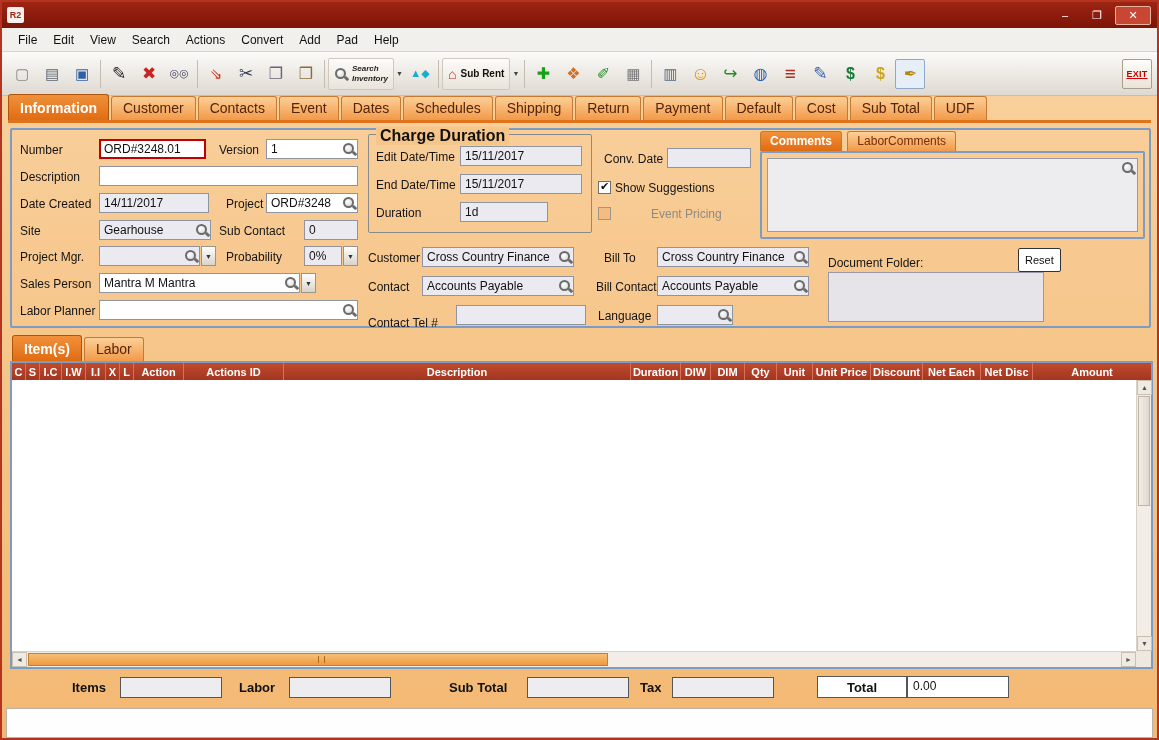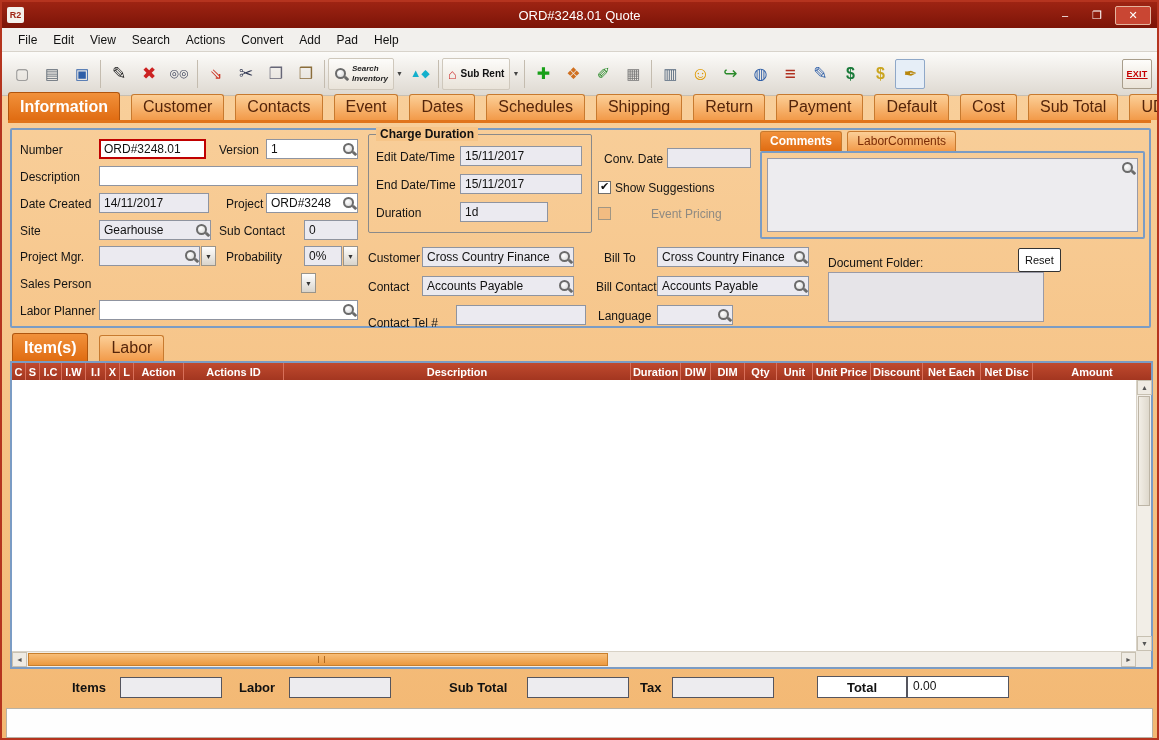--- a/index.html
+++ b/index.html
@@ -38,23 +38,23 @@
   .tb-text2 { font-size:8px; font-weight:bold; font-style:italic; line-height:1.15; color:#222; }
   .tb-text1 { font-size:10px; font-weight:bold; color:#111; }
   .tb-arrow { width:11px; height:30px; display:flex; align-items:center; justify-content:center;
     font-size:7px; color:#444; }
   .exit-btn { margin-left:auto; width:30px; height:30px; border:1px solid #A89D8B; border-radius:2px;
     background:linear-gradient(#FEFDFB,#EAE3D7); color:#C40000; font-weight:bold; font-size:9px;
     display:flex; align-items:center; justify-content:center; letter-spacing:0.3px;text-decoration:underline; }
   
   .tabstrip { position:absolute; top:95px; left:6px; right:6px; height:26px;
     display:flex; align-items:flex-end; border-bottom:3px solid #E0741C; }
-  .tab { display:inline-flex; align-items:center; padding:3px 11px 4px; font-size:16px; color:#55250a;
+  .tab { display:inline-flex; align-items:center; padding:3px 11px 4px; font-size:14px; color:#55250a;
     background:linear-gradient(#FCCF97,#F29A49); border:1px solid #C77A2F; border-bottom:none;
-    border-radius:3px 3px 0 0; margin-right:11px; white-space:nowrap; }
+    border-radius:3px 3px 0 0; margin-right:2px; white-space:nowrap; }
   .tab.active { background:linear-gradient(#F1913B,#E06C12); color:#fff; font-weight:bold;
     border-color:#B0550E; padding-top:5px; }
   
   .panel { position:absolute; left:8px; top:126px; width:1141px; height:200px;
     border:2px solid #7B9CC4; border-radius:2px; font-size:12px; }
   .lbl { position:absolute; font-size:12px; color:#141414; white-space:nowrap; }
   .lbl.dis { color:#8f8a82;margin-left:36px; }
   .fld { position:absolute; height:20px; background:#fff; border:1px solid #8f94a0;
     font-size:12px; padding:2px 4px; overflow:hidden; white-space:nowrap; }
   .fld.ro { background:#EBEAF0; }
@@ -63,21 +63,21 @@
   .mag { width:14px; height:14px; display:inline-block; position:relative; flex:none; }
   .mag::before { content:""; position:absolute; left:1px; top:1px; width:7px; height:7px;
     border:2px solid #6b6b6b; border-radius:50%;
     background:radial-gradient(circle at 35% 35%, #ffffff, #d6d6d6); }
   .mag::after { content:""; position:absolute; left:10px; top:10px; width:5px; height:3px;
     background:#6b6b6b; transform:rotate(45deg); border-radius:1px; }
   .combo-arrow { position:absolute; width:15px; height:20px;
     background:linear-gradient(#FEFEFE,#D9D4CB); border:1px solid #9a948a;
     display:flex; align-items:center; justify-content:center; font-size:7px; color:#333; }
   .groupbox { position:absolute; border:1px solid #8a8a8a; border-radius:2px; }
-  .group-title { position:absolute; font-size:12px; font-weight:bold; background:#F6C589;
+  .group-title { position:absolute; font-size:16px; font-weight:bold; background:#F6C589;
     padding:0 4px; white-space:nowrap; }
   .chk { position:absolute; width:13px; height:13px; background:#fff; border:1px solid #6f6f6f; }
   .chk.checked::after { content:"✔"; position:absolute; left:1px; top:-2px; font-size:11px; color:#111; }
   .chk.dis { background:#F2BC82; border-color:#AH; border-color:#a09684; }
   .ctab { display:inline-flex; padding:2px 9px 3px; font-size:12px; color:#7a2b05;
     background:linear-gradient(#FCCF97,#F29A49); border:1px solid #C77A2F; border-bottom:none;
     border-radius:3px 3px 0 0; margin-right:2px; }
   .ctab.active { background:linear-gradient(#F1913B,#E06C12); color:#fff; font-weight:bold; }
   .comments-box { position:absolute; border:2px solid #7B9CC4; border-radius:2px; }
   .comments-text { position:absolute; left:5px; top:5px; right:5px; bottom:5px;
@@ -119,21 +119,20 @@
   .statusbar { position:absolute; left:4px; right:4px; top:706px; height:30px;
     background:#FEFEFE; border:1px solid #B9B2A5; }
 </style>
 </head>
 <body>
 
 <div id="app">
 
   <div class="titlebar">
     <div class="app-icon">R2</div>
-    <div class="title-text">ORD#3248.01 Quote</div>
     <div class="win-controls">
       <div class="win-btn">–</div>
       <div class="win-btn">❐</div>
       <div class="win-btn close">✕</div>
     </div>
   </div>
 
   <div class="menubar">
     <span class="menu-item">File</span>
     <span class="menu-item">Edit</span>
@@ -278,20 +277,21 @@
     <div class="fld ro" style="left:292px;top:90px;width:54px">0</div>
 
     <span class="lbl" style="left:8px;top:120px">Project Mgr.</span>
     <div class="fld ro" style="left:87px;top:116px;width:101px"><span></span><span class="mag"></span></div>
     <div class="combo-arrow" style="left:189px;top:116px">▼</div>
     <span class="lbl" style="left:214px;top:120px">Probability</span>
     <div class="fld ro" style="left:292px;top:116px;width:38px">0%</div>
     <div class="combo-arrow" style="left:331px;top:116px">▼</div>
 
     <span class="lbl" style="left:8px;top:147px">Sales Person</span>
+    <div class="fld" style="left:87px;top:143px;width:201px"><span>Mantra M Mantra</span><span class="mag"></span></div>
     <div class="combo-arrow" style="left:289px;top:143px">▼</div>
 
     <span class="lbl" style="left:8px;top:174px">Labor Planner</span>
     <div class="fld" style="left:87px;top:170px;width:259px"><span></span><span class="mag"></span></div>
 
     <div class="groupbox" style="left:356px;top:4px;width:224px;height:99px"></div>
     <span class="group-title" style="left:364px;top:-3px">Charge Duration</span>
     <span class="lbl" style="left:364px;top:20px">Edit Date/Time</span>
     <div class="fld ro" style="left:448px;top:16px;width:122px">15/11/2017</div>
     <span class="lbl" style="left:364px;top:48px">End Date/Time</span>

